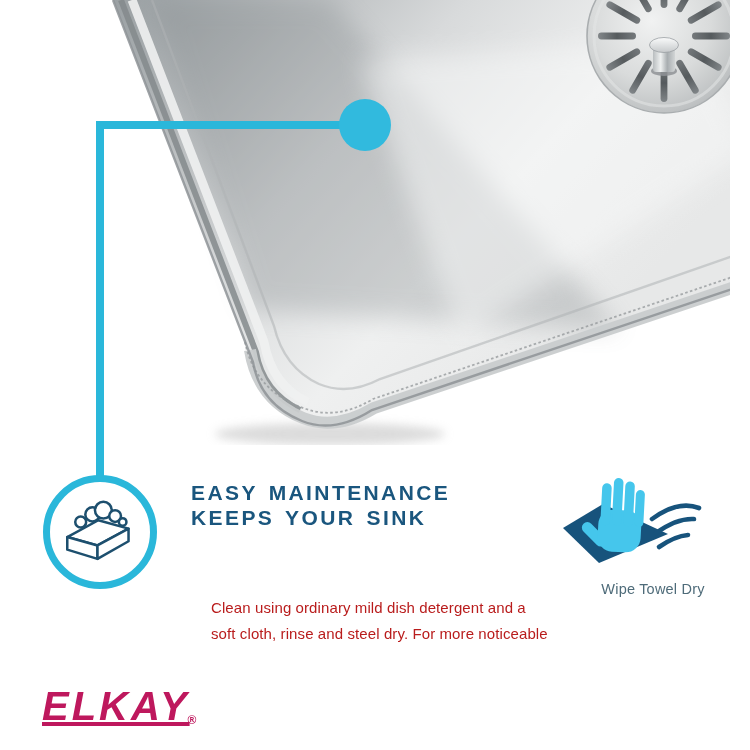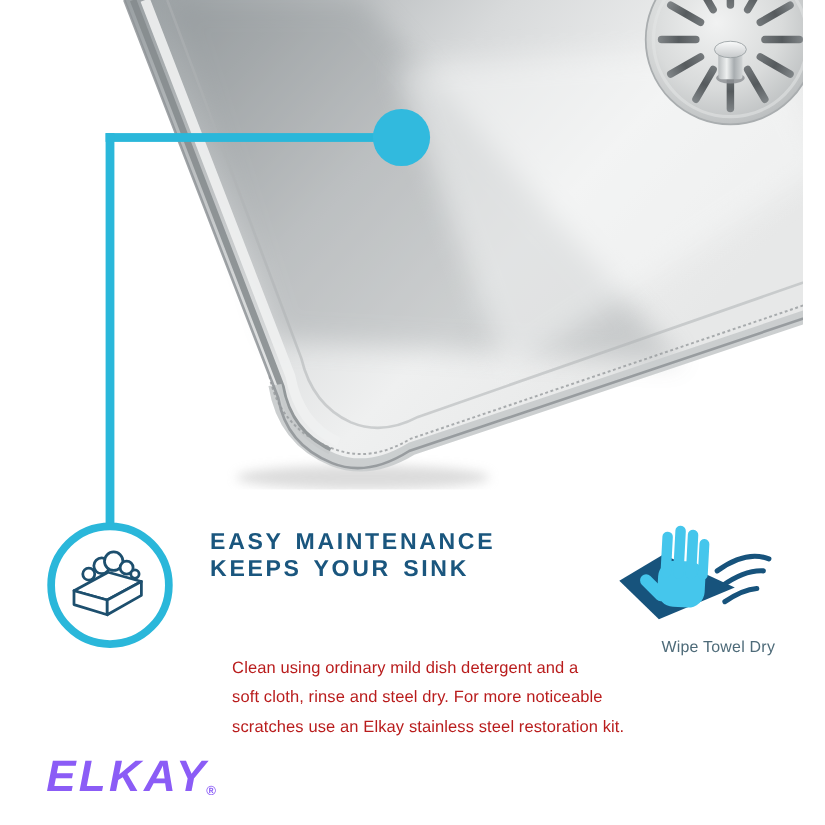--- a/index.html
+++ b/index.html
@@ -27,22 +27,22 @@
     margin-left:20px;
   }
   
   .towel-figure{position:absolute;left:556px;top:472px;}
   .towel-label{
     position:absolute;left:578px;top:581px;width:150px;text-align:center;
     color:#4e6b79;font-size:14.5px;letter-spacing:0.2px;
   }
   
   .logo{
-    position:absolute;left:42px;top:684px;color:#8b5cf6;font-size:40px;font-weight:700;
-    font-style:italic;letter-spacing:3px;white-space:nowrap;
+    position:absolute;left:42px;top:684px;color:#be185d;font-size:40px;font-weight:700;
+    font-style:italic;letter-spacing:3px;white-space:nowrap;text-decoration:underline;
   }
   .logo .reg{font-size:12px;letter-spacing:0;position:relative;top:4px;left:-2px;font-style:normal;font-weight:700;}
 </style>
 </head>
 <body>
 
 <div class="canvas">
 
   <svg class="photo" width="750" height="445" viewBox="0 0 750 445" aria-hidden="true">
     <defs>
@@ -142,21 +142,20 @@
   </div>
 
   <div class="headline">
     <div>EASY MAINTENANCE</div>
     <div>KEEPS YOUR SINK</div>
   </div>
 
   <div class="bodytext">
     <div>Clean using ordinary mild dish detergent and a</div>
     <div>soft cloth, rinse and steel dry. For more noticeable</div>
-    <div>scratches use an Elkay stainless steel restoration kit.</div>
   </div>
 
   <div class="towel-figure">
     <svg width="160" height="105" viewBox="0 0 160 105" aria-hidden="true">
       <polygon points="7,56 47,32 112,62 43,91" fill="#17537c"></polygon>
       <g fill="#45c6ec" transform="translate(63,58) rotate(3)">
         <rect x="-40" y="0" width="30" height="11" rx="5.5" transform="rotate(42 -25 6)"></rect>
         <rect x="-21" y="-20" width="43" height="42" rx="15"></rect>
         <rect x="-19" y="-46" width="9.5" height="42" rx="4.7"></rect>
         <rect x="-7.5" y="-52" width="9.5" height="48" rx="4.7"></rect>

